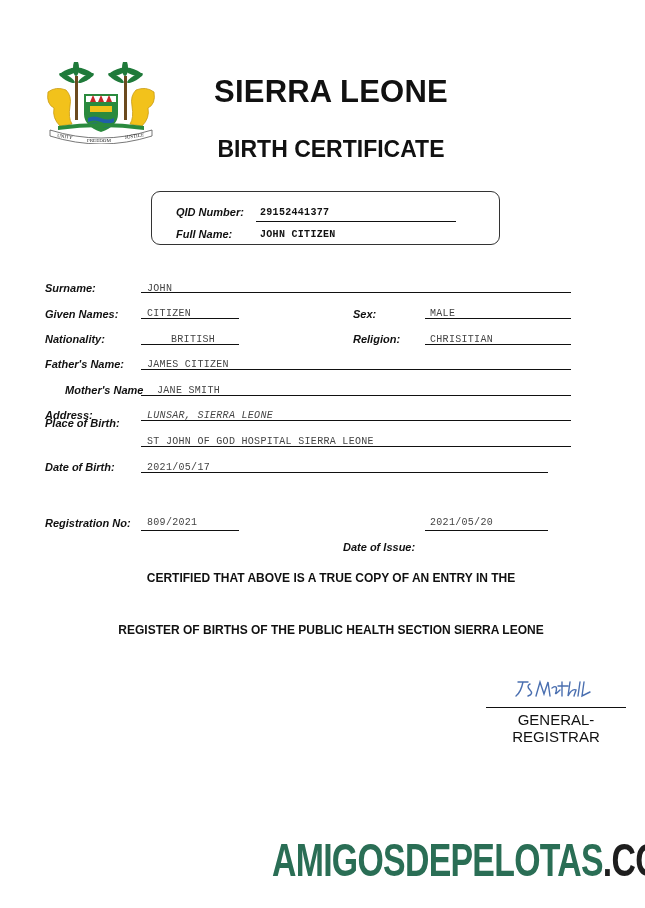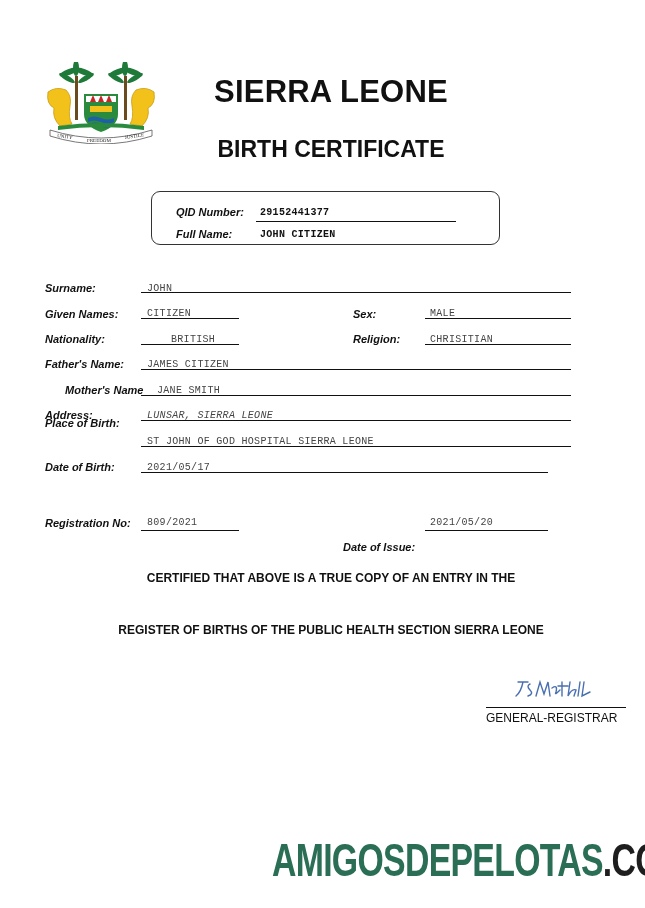--- a/index.html
+++ b/index.html
@@ -11,21 +11,21 @@
   .coat { left: 42px; top: 62px; width: 118px; height: 82px; }
   .title1 { left: 0; width: 662px; top: 74px; text-align: center; font-weight: bold; font-size: 31px; letter-spacing: 0.2px; }
   .title2 { left: 0; width: 662px; top: 136px; text-align: center; font-weight: bold; font-size: 23px; }
   .idbox { left: 151px; top: 191px; width: 347px; height: 52px; border: 1.3px solid #333; border-radius: 9px; }
   .lbl { font-weight: bold; font-size: 11px; color: #111; font-style: italic; }
   .val { font-family: "Liberation Mono", monospace; font-size: 10px; color: #444; letter-spacing: 0.3px; }
   .valb { font-family: "Liberation Mono", monospace; font-size: 10px; font-weight: bold; color: #111; letter-spacing: 0.3px; }
   .line { position: absolute; height: 1.4px; background: #111; }
   .cert { left: 0; width: 662px; text-align: center; font-weight: bold; font-size: 12px; }
   .sig-line { left: 486px; top: 707px; width: 140px; height: 1.3px; background: #111; }
-  .sig-label { left: 486px; width: 140px; top: 711px; text-align: left; font-size: 12px; color: #111; }
+  .sig-label { left: 486px; width: 140px; top: 711px; text-align: center; font-size: 15px; color: #111; }
   .wm { left: 272px; top: 836px; font-family: "Liberation Sans", sans-serif; font-weight: bold; font-size: 47px; letter-spacing: -1px; transform: scaleX(0.72); transform-origin: left top; white-space: nowrap; line-height: 1; }
   .wm .g { color: #2a6e55; }
   .wm .k { color: #1e1e1e; }
 </style>
 </head>
 <body>
 
 <div class="abs coat">
   <svg width="118" height="82" viewBox="0 0 118 82">
 

